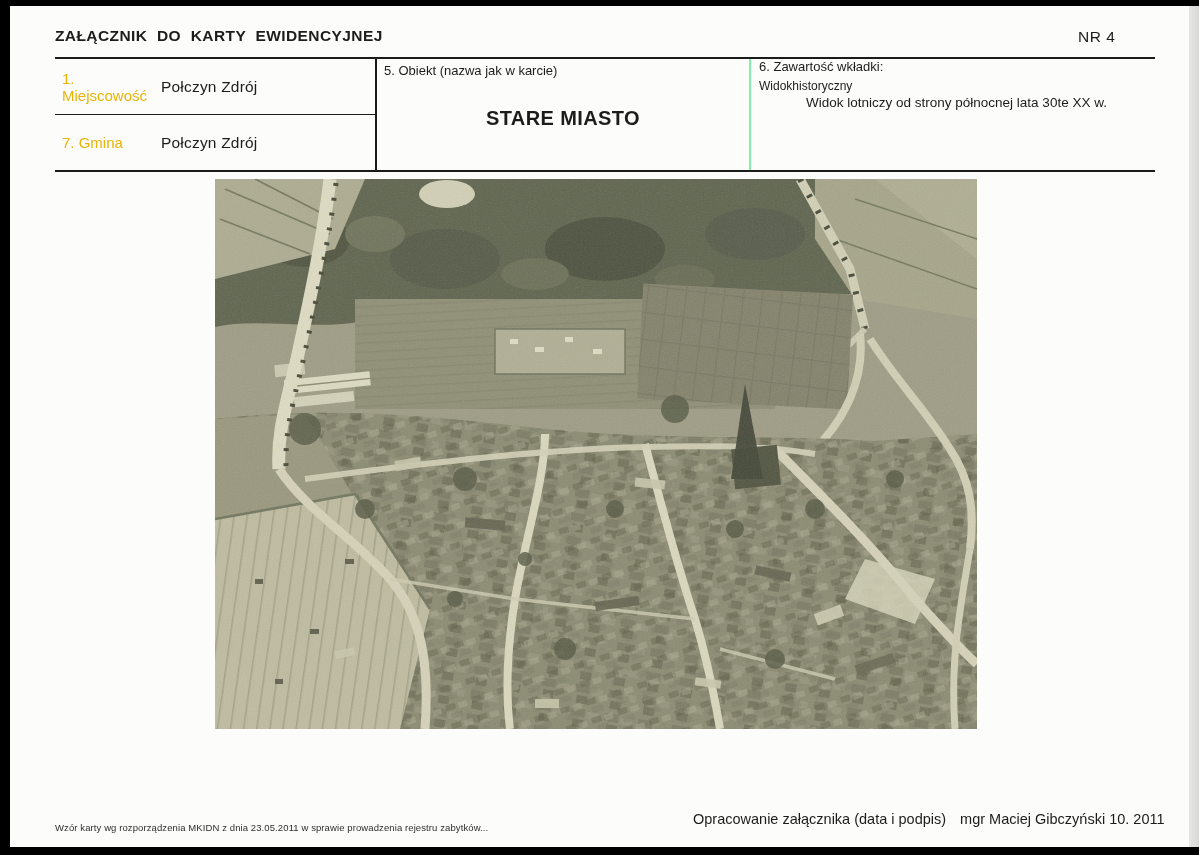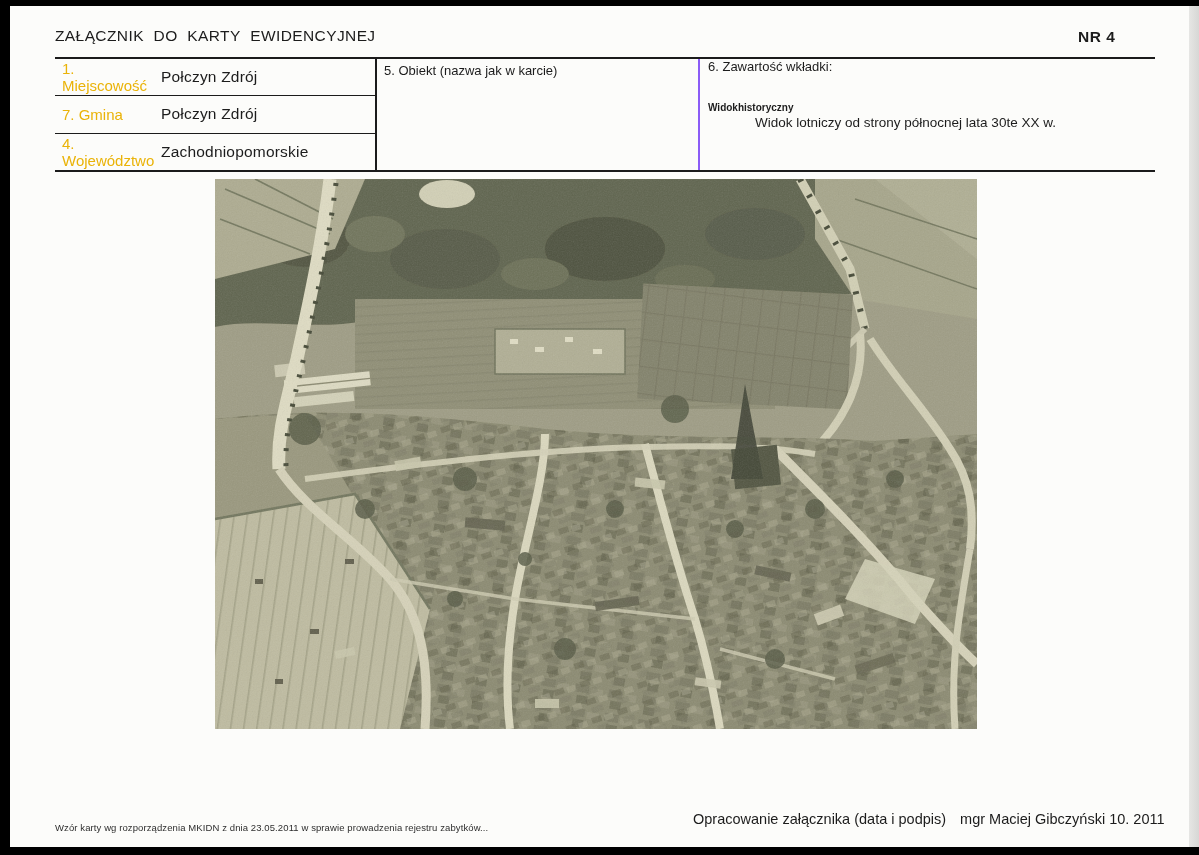--- a/index.html
+++ b/index.html
@@ -12,49 +12,49 @@
   .paper{
     position:absolute;left:10px;top:6px;width:1179px;height:841px;
     background:#fcfcfa;
   }
   .edge-right{
     position:absolute;right:0;top:6px;width:10px;height:841px;
     background:linear-gradient(to right,#e6e6e4,#d7d7d5);
   }
   .hdr-title{
     position:absolute;left:55px;top:27px;
-    font-size:15.5px;font-weight:normal;letter-spacing:.4px;word-spacing:5px;text-align:center;
+    font-size:15.5px;font-weight:bold;letter-spacing:.4px;word-spacing:5px;text-align:center;
   }
   .hdr-number{
     position:absolute;left:1078px;top:28px;
-    font-size:15.5px;font-weight:bold;letter-spacing:.5px;
+    font-size:15.5px;font-weight:normal;letter-spacing:.5px;
   }
   .card-table{
     position:absolute;left:55px;top:57px;width:1100px;height:115px;
     border-top:2.5px solid #1b1b1b;border-bottom:2.5px solid #1b1b1b;
     display:flex;box-sizing:border-box;
   }
   .col{box-sizing:border-box;height:100%;}
   .col-loc{width:322px;border-right:2px solid #1b1b1b;display:flex;flex-direction:column;}
-  .col-obj{width:323px;border-right:2px solid #8b5cf6;position:relative;}
+  .col-obj{width:374px;border-right:2px solid #86efac;position:relative;}
   .col-cnt{flex:1;position:relative;padding:0 8px;}
   .loc-row{
     flex:1;display:flex;align-items:center;padding-left:7px;
     border-bottom:1.5px solid #1b1b1b;
   }
   .loc-row:last-child{border-bottom:none;}
   .loc-label{font-size:15px;flex:0 0 99px;color:#eab308;}
   .loc-value{font-size:15.5px;font-weight:normal;letter-spacing:.2px;}
   .obj-label{position:absolute;left:7px;top:4px;font-size:13px;}
   .obj-value{
     position:absolute;left:0;top:48px;width:100%;text-align:center;
     font-size:20px;font-weight:bold;letter-spacing:.4px;
   }
   .cnt-label{font-size:13px;}
-  .cnt-title{font-size:10px;font-weight:bold;margin-top:28px;}
+  .cnt-title{font-size:12px;font-weight:normal;margin-top:5px;}
   .cnt-desc{font-size:13.5px;margin-top:2px;margin-left:47px;}
   .photo{
     position:absolute;left:215px;top:179px;width:762px;height:550px;
     background:#a09e86;
   }
   .photo svg{display:block;width:100%;height:100%;}
   .credit{
     position:absolute;left:693px;top:811px;font-size:14.5px;white-space:nowrap;
   }
   .credit .credit-label{margin-right:14px;}
@@ -74,27 +74,24 @@
 <div class="card-table">
   <div class="col col-loc">
     <div class="loc-row">
       <span class="loc-label">1. Miejscowość</span>
       <span class="loc-value">Połczyn Zdrój</span>
     </div>
     <div class="loc-row">
       <span class="loc-label">7. Gmina</span>
       <span class="loc-value">Połczyn Zdrój</span>
     </div>
-    <div class="loc-row">
-      <span class="loc-label">4. Województwo</span>
-      <span class="loc-value">Zachodniopomorskie</span>
-    </div>
   </div>
   <div class="col col-obj">
     <div class="obj-label">5. Obiekt (nazwa jak w karcie)</div>
+    <div class="obj-value">STARE MIASTO</div>
   </div>
   <div class="col col-cnt">
     <div class="cnt-label">6. Zawartość wkładki:</div>
     <div class="cnt-title">Widokhistoryczny</div>
     <div class="cnt-desc">Widok lotniczy od strony północnej lata 30te XX w.</div>
   </div>
 </div>
 
 <div class="photo" role="img" aria-label="Czarno-biały widok lotniczy starego miasta od strony północnej, lata 30. XX w. — gęsta zabudowa, jasne ulice, park i pola na obrzeżach, wieża kościoła w centrum">
   <svg viewBox="0 0 762 550" preserveAspectRatio="none" aria-hidden="true">

